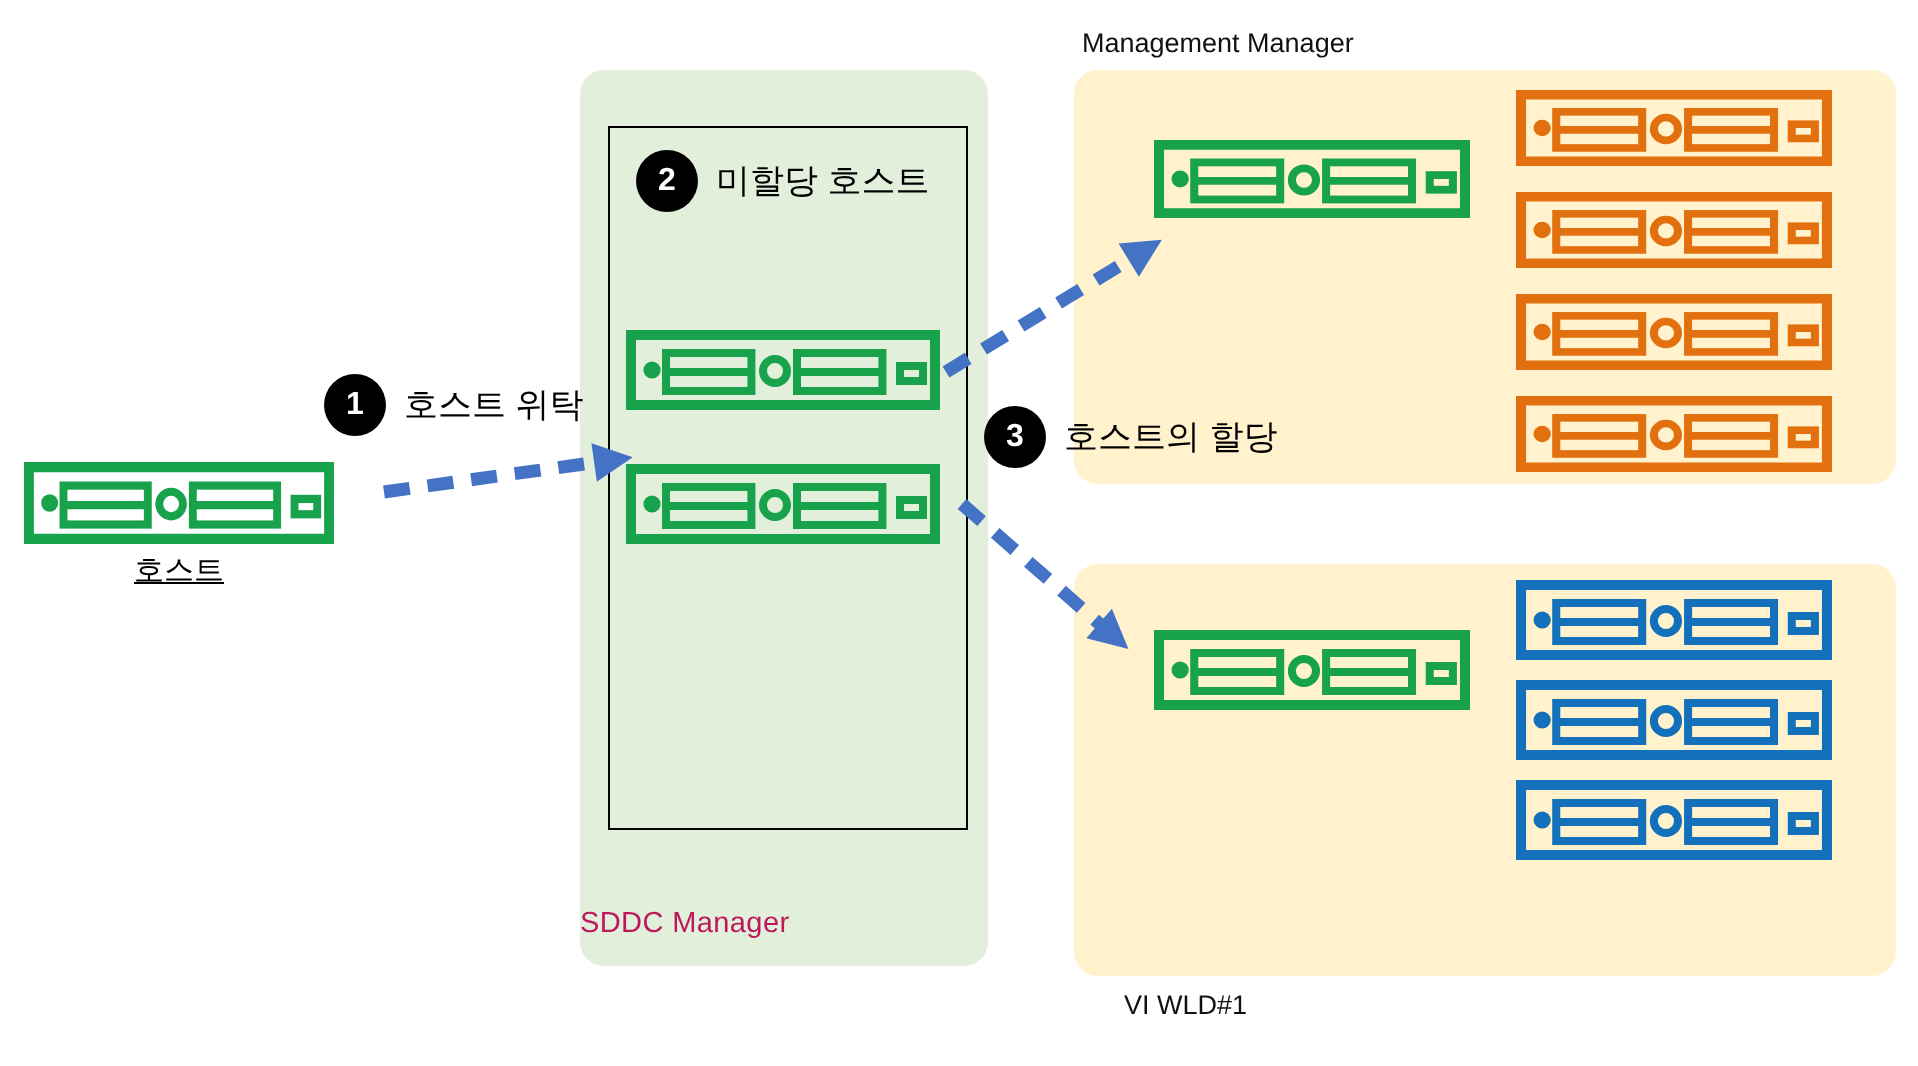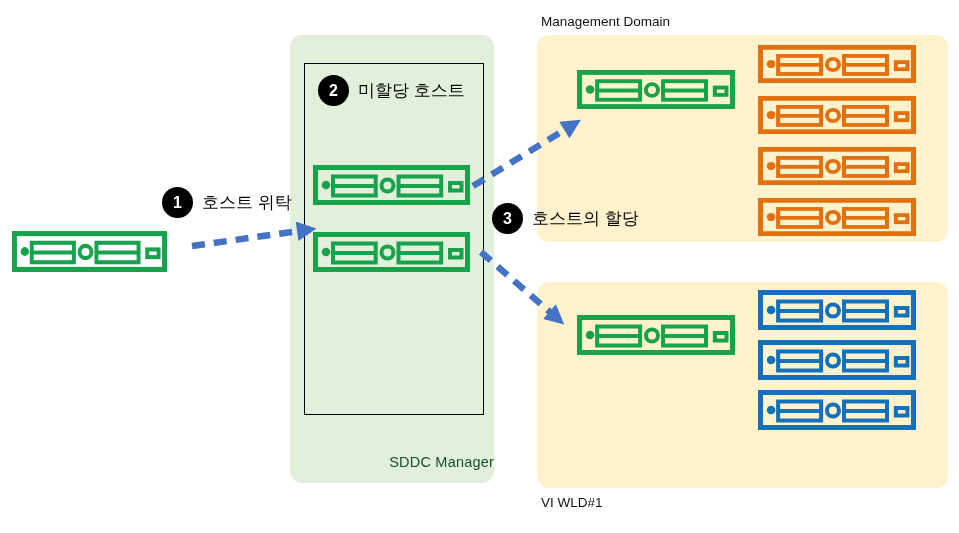--- a/index.html
+++ b/index.html
@@ -7,26 +7,26 @@
   .canvas{position:relative;width:959px;height:533px;background:#fff;overflow:hidden;}
 
   
   .panel{position:absolute;border-radius:12px;}
   .panel.sddc{left:290px;top:35px;width:204px;height:448px;background:var(--sddc_bg);}
   .panel.md{left:537px;top:35px;width:411px;height:207px;background:var(--domain_bg);}
   .panel.wld{left:537px;top:282px;width:411px;height:206px;background:var(--domain_bg);}
 
   .inner-box{position:absolute;left:14px;top:28px;width:178px;height:350px;border:1px solid #000;}
 
-  .panel-label{position:absolute;left:0;bottom:13px;width:100%;text-align:right;
-    font-size:14.5px;color:#14532d;letter-spacing:.2px;}
+  .panel-label{position:absolute;left:0;bottom:13px;width:100%;text-align:left;
+    font-size:14.5px;color:#be185d;letter-spacing:.2px;}
 
   .domain-title{position:absolute;font-size:13.5px;color:#111;}
   .md-title{left:541px;top:14px;}
-  .wld-title{left:541px;top:495px;text-align:right;}
+  .wld-title{left:562px;top:495px;text-align:right;}
 
   
   .server{position:absolute;}
   .server svg{display:block;width:100%;height:100%;}
   .green{color:var(--green);} .orange{color:var(--orange);} .blue{color:var(--blue);}
 
   .host-icon{left:12px;top:231px;width:155px;height:41px;}
   .host-label{position:absolute;left:12px;top:276px;width:155px;text-align:center;
     font-size:15px;color:#000;text-decoration:underline;}
 
@@ -75,20 +75,21 @@
         <rect x="2.5" y="2.5" width="152" height="35" fill="none" stroke="currentColor" stroke-width="5"></rect>
         <circle cx="13" cy="20" r="4.3" fill="currentColor"></circle>
         <rect x="20" y="11.5" width="42.7" height="19" fill="none" stroke="currentColor" stroke-width="4"></rect>
         <line x1="19" y1="21" x2="63.5" y2="21" stroke="currentColor" stroke-width="4"></line>
         <circle cx="74.5" cy="20.5" r="6" fill="none" stroke="currentColor" stroke-width="4"></circle>
         <rect x="85.5" y="11.5" width="42.7" height="19" fill="none" stroke="currentColor" stroke-width="4"></rect>
         <line x1="84.5" y1="21" x2="129" y2="21" stroke="currentColor" stroke-width="4"></line>
         <rect x="137" y="18" width="11.5" height="7.5" fill="none" stroke="currentColor" stroke-width="4"></rect>
       </svg>
     </div>
+  <div class="host-label">호스트</div>
 
   <div class="step step-1">
     <span class="badge">1</span>
     <span class="step-label">호스트 위탁</span>
   </div>
 
   <div class="panel sddc">
     <div class="inner-box">
       <div class="step step-2">
         <span class="badge">2</span>
@@ -122,21 +123,21 @@
         </div>
     </div>
     <div class="panel-label">SDDC Manager</div>
   </div>
 
   <div class="step step-3">
     <span class="badge">3</span>
     <span class="step-label">호스트의 할당</span>
   </div>
 
-  <div class="domain-title md-title">Management Domain</div>
+  <div class="domain-title md-title">Management Manager</div>
   <div class="panel md">
     <div class="server green md-new">
         <svg viewBox="0 0 157 40" preserveAspectRatio="none">
           <rect x="2.5" y="2.5" width="152" height="35" fill="none" stroke="currentColor" stroke-width="5"></rect>
           <circle cx="13" cy="20" r="4.3" fill="currentColor"></circle>
           <rect x="20" y="11.5" width="42.7" height="19" fill="none" stroke="currentColor" stroke-width="4"></rect>
           <line x1="19" y1="21" x2="63.5" y2="21" stroke="currentColor" stroke-width="4"></line>
           <circle cx="74.5" cy="20.5" r="6" fill="none" stroke="currentColor" stroke-width="4"></circle>
           <rect x="85.5" y="11.5" width="42.7" height="19" fill="none" stroke="currentColor" stroke-width="4"></rect>
           <line x1="84.5" y1="21" x2="129" y2="21" stroke="currentColor" stroke-width="4"></line>

